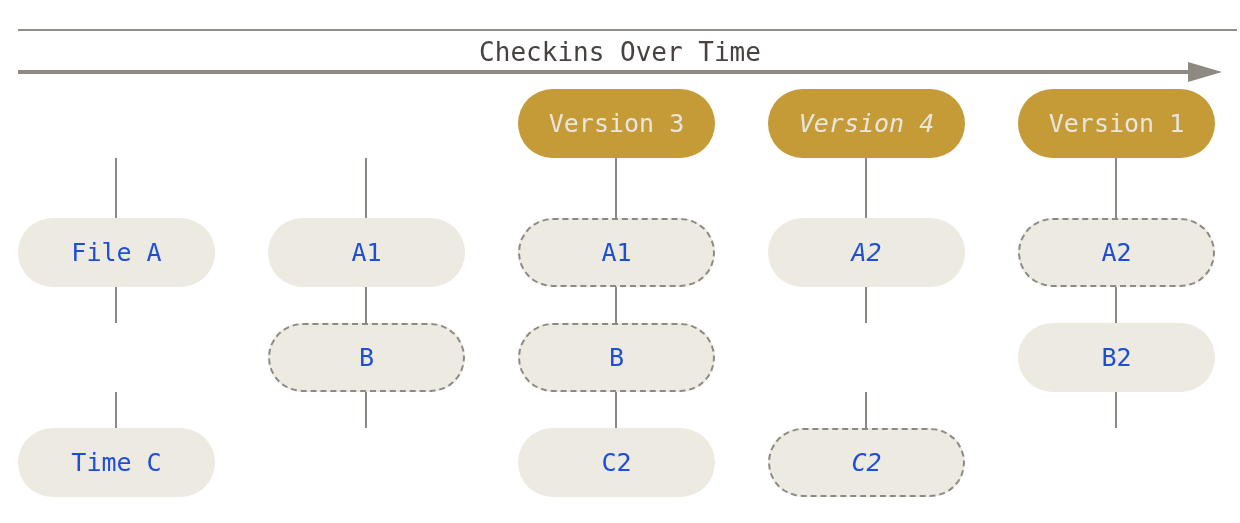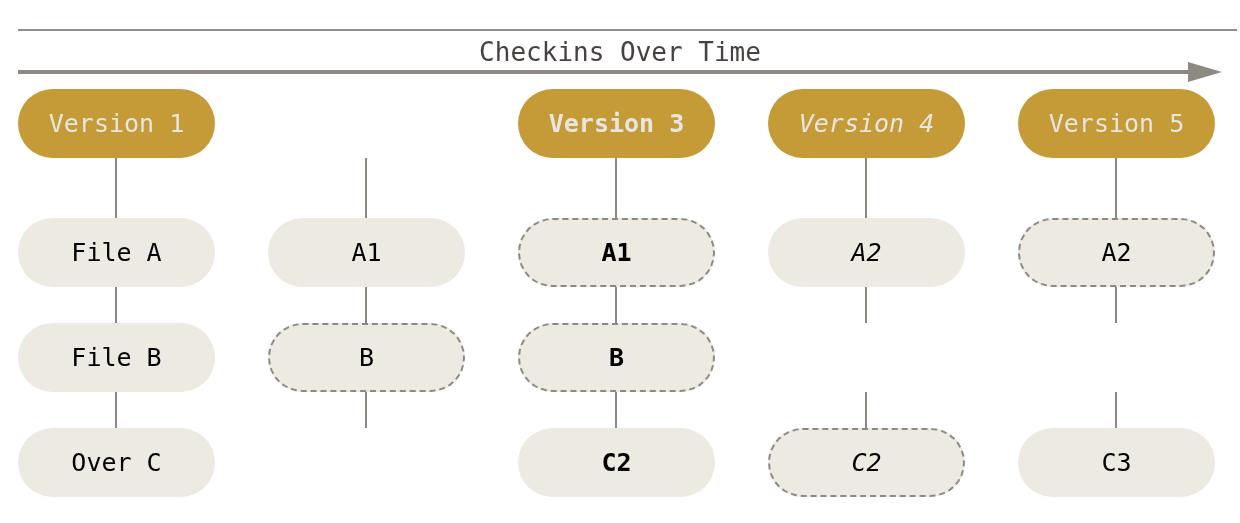--- a/index.html
+++ b/index.html
@@ -76,21 +76,21 @@
     font-size: 25px;
     white-space: pre;
   }
   .version-pill {
     top: 89px;
     background: #c59b38;
     color: #e8e6e1;
   }
   .file-node {
     background: #eceae1;
-    color: #000000;
+    color: #1d4ed8;
   }
   .file-node.dashed {
     border: 2px dashed #8d8a84;
   }
   .file-top-0 { top: 218px; }
   .file-top-1 { top: 323px; }
   .file-top-2 { top: 428px; }
 
   .connector {
     position: absolute;
@@ -108,51 +108,49 @@
 <div class="canvas">
   <div class="top-rule"></div>
   <div class="timeline-title">Checkins Over Time</div>
   <div class="arrow-shaft"></div>
   <div class="arrow-head"></div>
   <div id="columns">
       <div class="column" style="left: 18px;">
         <div class="connector conn-0"></div>
         <div class="connector conn-1"></div>
         <div class="connector conn-2"></div>
-        <div class="node version-pill">Version 1</div>
         <div class="node file-node file-top-0">File A</div>
-        <div class="node file-node file-top-1">File B</div>
-        <div class="node file-node file-top-2">Over C</div>
+        <div class="node file-node file-top-2">Time C</div>
       </div>
       <div class="column" style="left: 268px;">
         <div class="connector conn-0"></div>
         <div class="connector conn-1"></div>
         <div class="connector conn-2"></div>
         <div class="node file-node file-top-0">A1</div>
         <div class="node file-node file-top-1 dashed">B</div>
       </div>
-      <div class="column" style="left: 518px; font-weight: bold;">
+      <div class="column" style="left: 518px;">
         <div class="connector conn-0"></div>
         <div class="connector conn-1"></div>
         <div class="connector conn-2"></div>
         <div class="node version-pill">Version 3</div>
         <div class="node file-node file-top-0 dashed">A1</div>
         <div class="node file-node file-top-1 dashed">B</div>
         <div class="node file-node file-top-2">C2</div>
       </div>
       <div class="column" style="left: 768px; font-style: italic;">
         <div class="connector conn-0"></div>
         <div class="connector conn-1"></div>
         <div class="connector conn-2"></div>
         <div class="node version-pill">Version 4</div>
         <div class="node file-node file-top-0">A2</div>
         <div class="node file-node file-top-2 dashed">C2</div>
       </div>
       <div class="column" style="left: 1018px;">
         <div class="connector conn-0"></div>
         <div class="connector conn-1"></div>
         <div class="connector conn-2"></div>
-        <div class="node version-pill">Version 5</div>
+        <div class="node version-pill">Version 1</div>
         <div class="node file-node file-top-0 dashed">A2</div>
-        <div class="node file-node file-top-2">C3</div>
+        <div class="node file-node file-top-1">B2</div>
       </div>
     </div>
 </div>
 
 </body></html>

